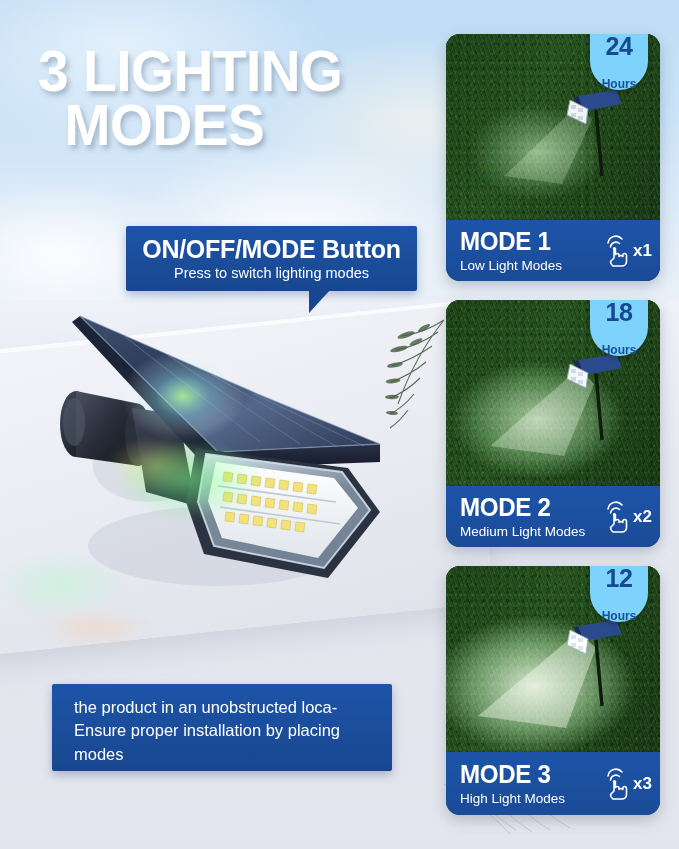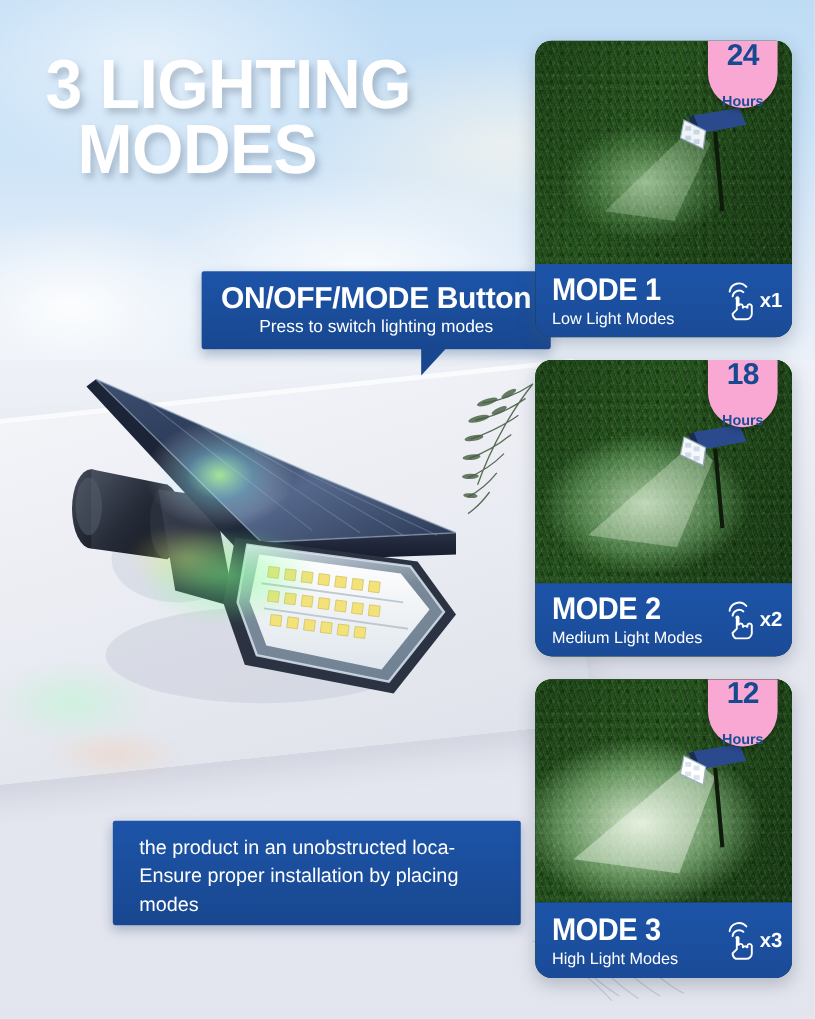--- a/index.html
+++ b/index.html
@@ -78,21 +78,20 @@
   }
   .headline .l2 { display:block; margin-left:28px; }
 
   
   .callout {
     position:absolute;
     background:linear-gradient(#1d54a8 0%, #18478f 100%);
     border-radius:2px;
     box-shadow:0 4px 10px rgba(30,60,110,.30);
     color:#fff;
-    margin-left:42px;
   }
   #callout-mode {
     left:126px; top:226px; width:291px; height:65px;
     display:flex; flex-direction:column; align-items:center; justify-content:center;
   }
   #callout-mode .c-title { font-size:25px; font-weight:bold; letter-spacing:-.3px; line-height:1.05; }
   #callout-mode .c-sub { font-size:14.5px; margin-top:3px; }
   .tail {
     position:absolute; left:183px; top:63px; width:0; height:0;
     border-left:22px solid #18478f;
@@ -139,21 +138,21 @@
     opacity:.85;
   }
   .pool { position:absolute; inset:0; mix-blend-mode:screen; pointer-events:none; }
   .pool.m1 { background:radial-gradient(ellipse 88px 62px at 92px 118px, rgba(205,255,195,.52), rgba(150,220,150,.20) 52%, rgba(0,0,0,0) 78%); }
   .pool.m2 { background:radial-gradient(ellipse 108px 74px at 92px 120px, rgba(225,255,215,.68), rgba(165,235,165,.30) 54%, rgba(0,0,0,0) 80%); }
   .pool.m3 { background:radial-gradient(ellipse 124px 86px at 88px 120px, rgba(240,255,230,.85), rgba(185,245,180,.42) 52%, rgba(0,0,0,0) 82%); }
   .beam { position:absolute; pointer-events:none; mix-blend-mode:screen; }
 
   .badge {
     position:absolute; right:12px; top:0; width:58px; height:56px;
-    background:#f9a8d4;
+    background:#7dd3fc;
     border-radius:0 0 29px 29px;
     display:flex; flex-direction:column; align-items:center; justify-content:center;
     box-shadow:0 2px 5px rgba(0,0,0,.28);
   }
   .badge .hrs-num { font-size:25px; font-weight:bold; color:#16498f; line-height:1; letter-spacing:-.5px; }
   .badge .hrs-lbl { font-size:12px; font-weight:bold; color:#1a4f95; margin-top:18px; }
 
   .footer {
     position:absolute; left:0; right:0; bottom:0; height:61px;
     background:linear-gradient(#1d54a8 0%, #1a4b97 100%);

